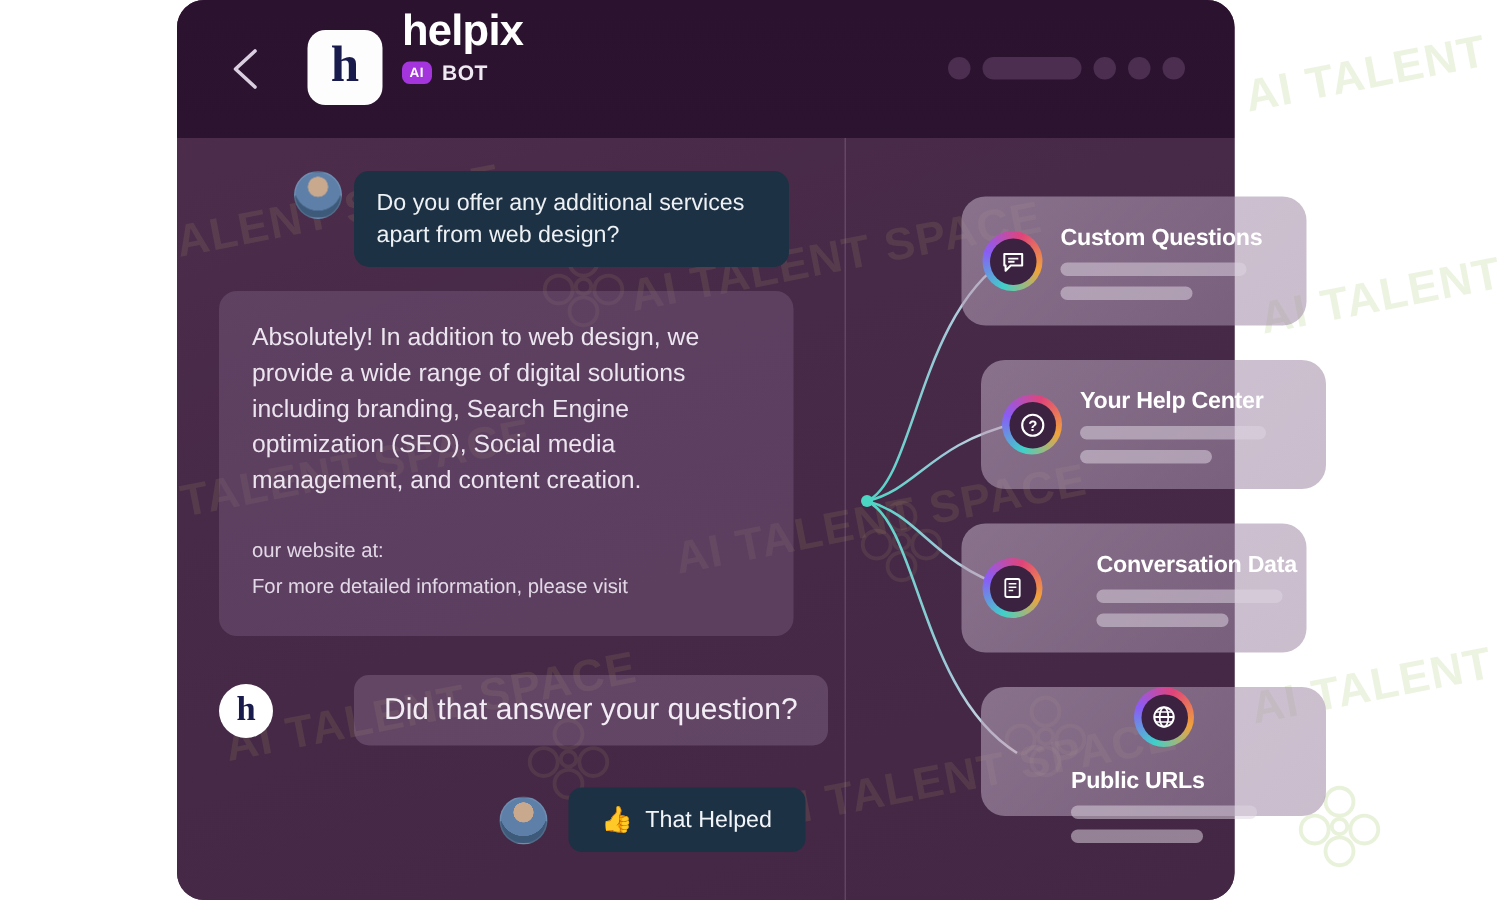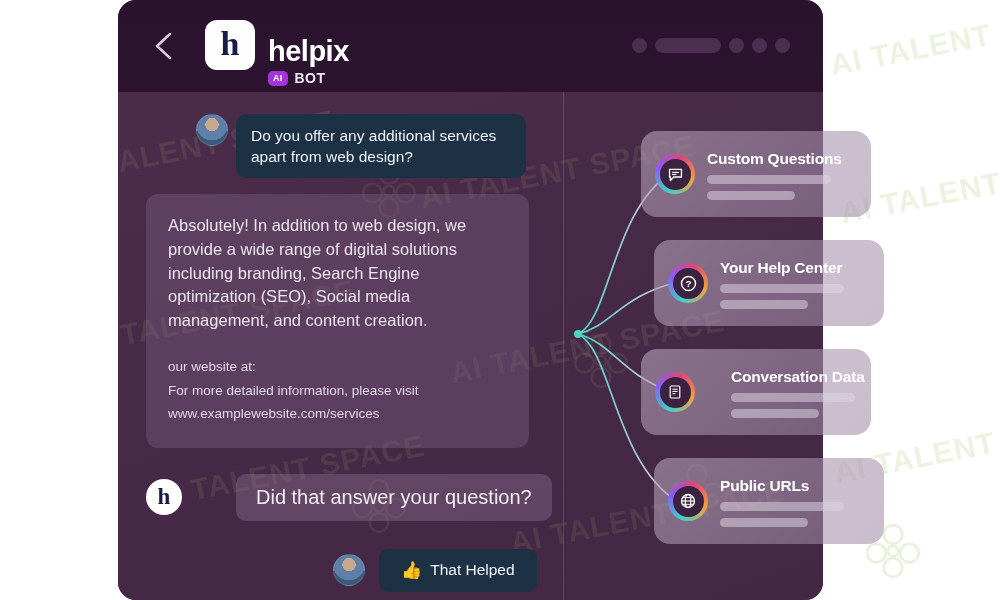--- a/index.html
+++ b/index.html
@@ -48,21 +48,21 @@
   }
   #logo-tile {
     position:absolute; left:87px; top:20px; width:50px; height:50px;
     background:#fdfdfd; border-radius:12px;
     display:flex; align-items:center; justify-content:center;
   }
   #logo-tile span {
     color:#191b4d; font-size:34px; font-weight:bold; line-height:1;
     font-family:"Liberation Serif", serif; margin-top:-2px;
   }
-  #brand-block { position:absolute; left:150px; top:36px; }
+  #brand-block { position:absolute; left:150px; top:6px; }
   #brand-name {
     color:#ffffff; font-size:29px; font-weight:bold; letter-spacing:-0.5px;
     line-height:1.05;
   }
   #brand-sub { display:flex; align-items:center; gap:7px; margin-top:4px; }
   #ai-badge {
     background:#a435dd; color:#fff; font-size:9px; font-weight:bold;
     padding:2px 5px 3px; border-radius:5px; letter-spacing:.3px;text-align:center;
   }
   #bot-label { color:#efe9f2; font-size:14px; font-weight:bold; letter-spacing:.4px; }
@@ -247,21 +247,20 @@
         <div class="msg-row" style="margin:22px 0 0 78px;">
           <div id="user-avatar-1"></div>
           <div id="user-bubble">Do you offer any additional services apart from web design?</div>
         </div>
 
         <div id="bot-bubble">
           <div id="bot-main">Absolutely! In addition to web design, we provide a wide range of digital solutions including branding, Search Engine optimization (SEO), Social media management, and content creation.</div>
           <div id="bot-follow">
             <div>our website at:</div>
             <div>For more detailed information, please visit</div>
-            <div>www.examplewebsite.com/services</div>
           </div>
         </div>
 
         <div id="followup-row">
           <div id="bot-avatar">
             <span>h</span>
           </div>
           <div id="followup-bubble">Did that answer your question?</div>
         </div>
 
@@ -339,21 +338,21 @@
             </svg>
         </div>
       </div>
       <div class="card-body">
         <div class="card-title">Conversation Data</div>
         <div class="ph-bar long"></div>
         <div class="ph-bar short"></div>
       </div>
     </div>
 
-    <div class="feature-card" style="left:654px; top:458px;">
+    <div class="feature-card" style="left:654px; top:458px;flex-direction:column;">
       <div class="card-icon">
         <div class="card-icon-inner">
           <svg width="18" height="18" viewBox="0 0 20 20">
               <circle cx="10" cy="10" r="7.2" fill="none" stroke="#fff" stroke-width="1.5"></circle>
               <ellipse cx="10" cy="10" rx="3.2" ry="7.2" fill="none" stroke="#fff" stroke-width="1.3"></ellipse>
               <line x1="2.9" y1="10" x2="17.1" y2="10" stroke="#fff" stroke-width="1.3"></line>
               <line x1="4.1" y1="6.3" x2="15.9" y2="6.3" stroke="#fff" stroke-width="1.1"></line>
               <line x1="4.1" y1="13.7" x2="15.9" y2="13.7" stroke="#fff" stroke-width="1.1"></line>
             </svg>
         </div>

